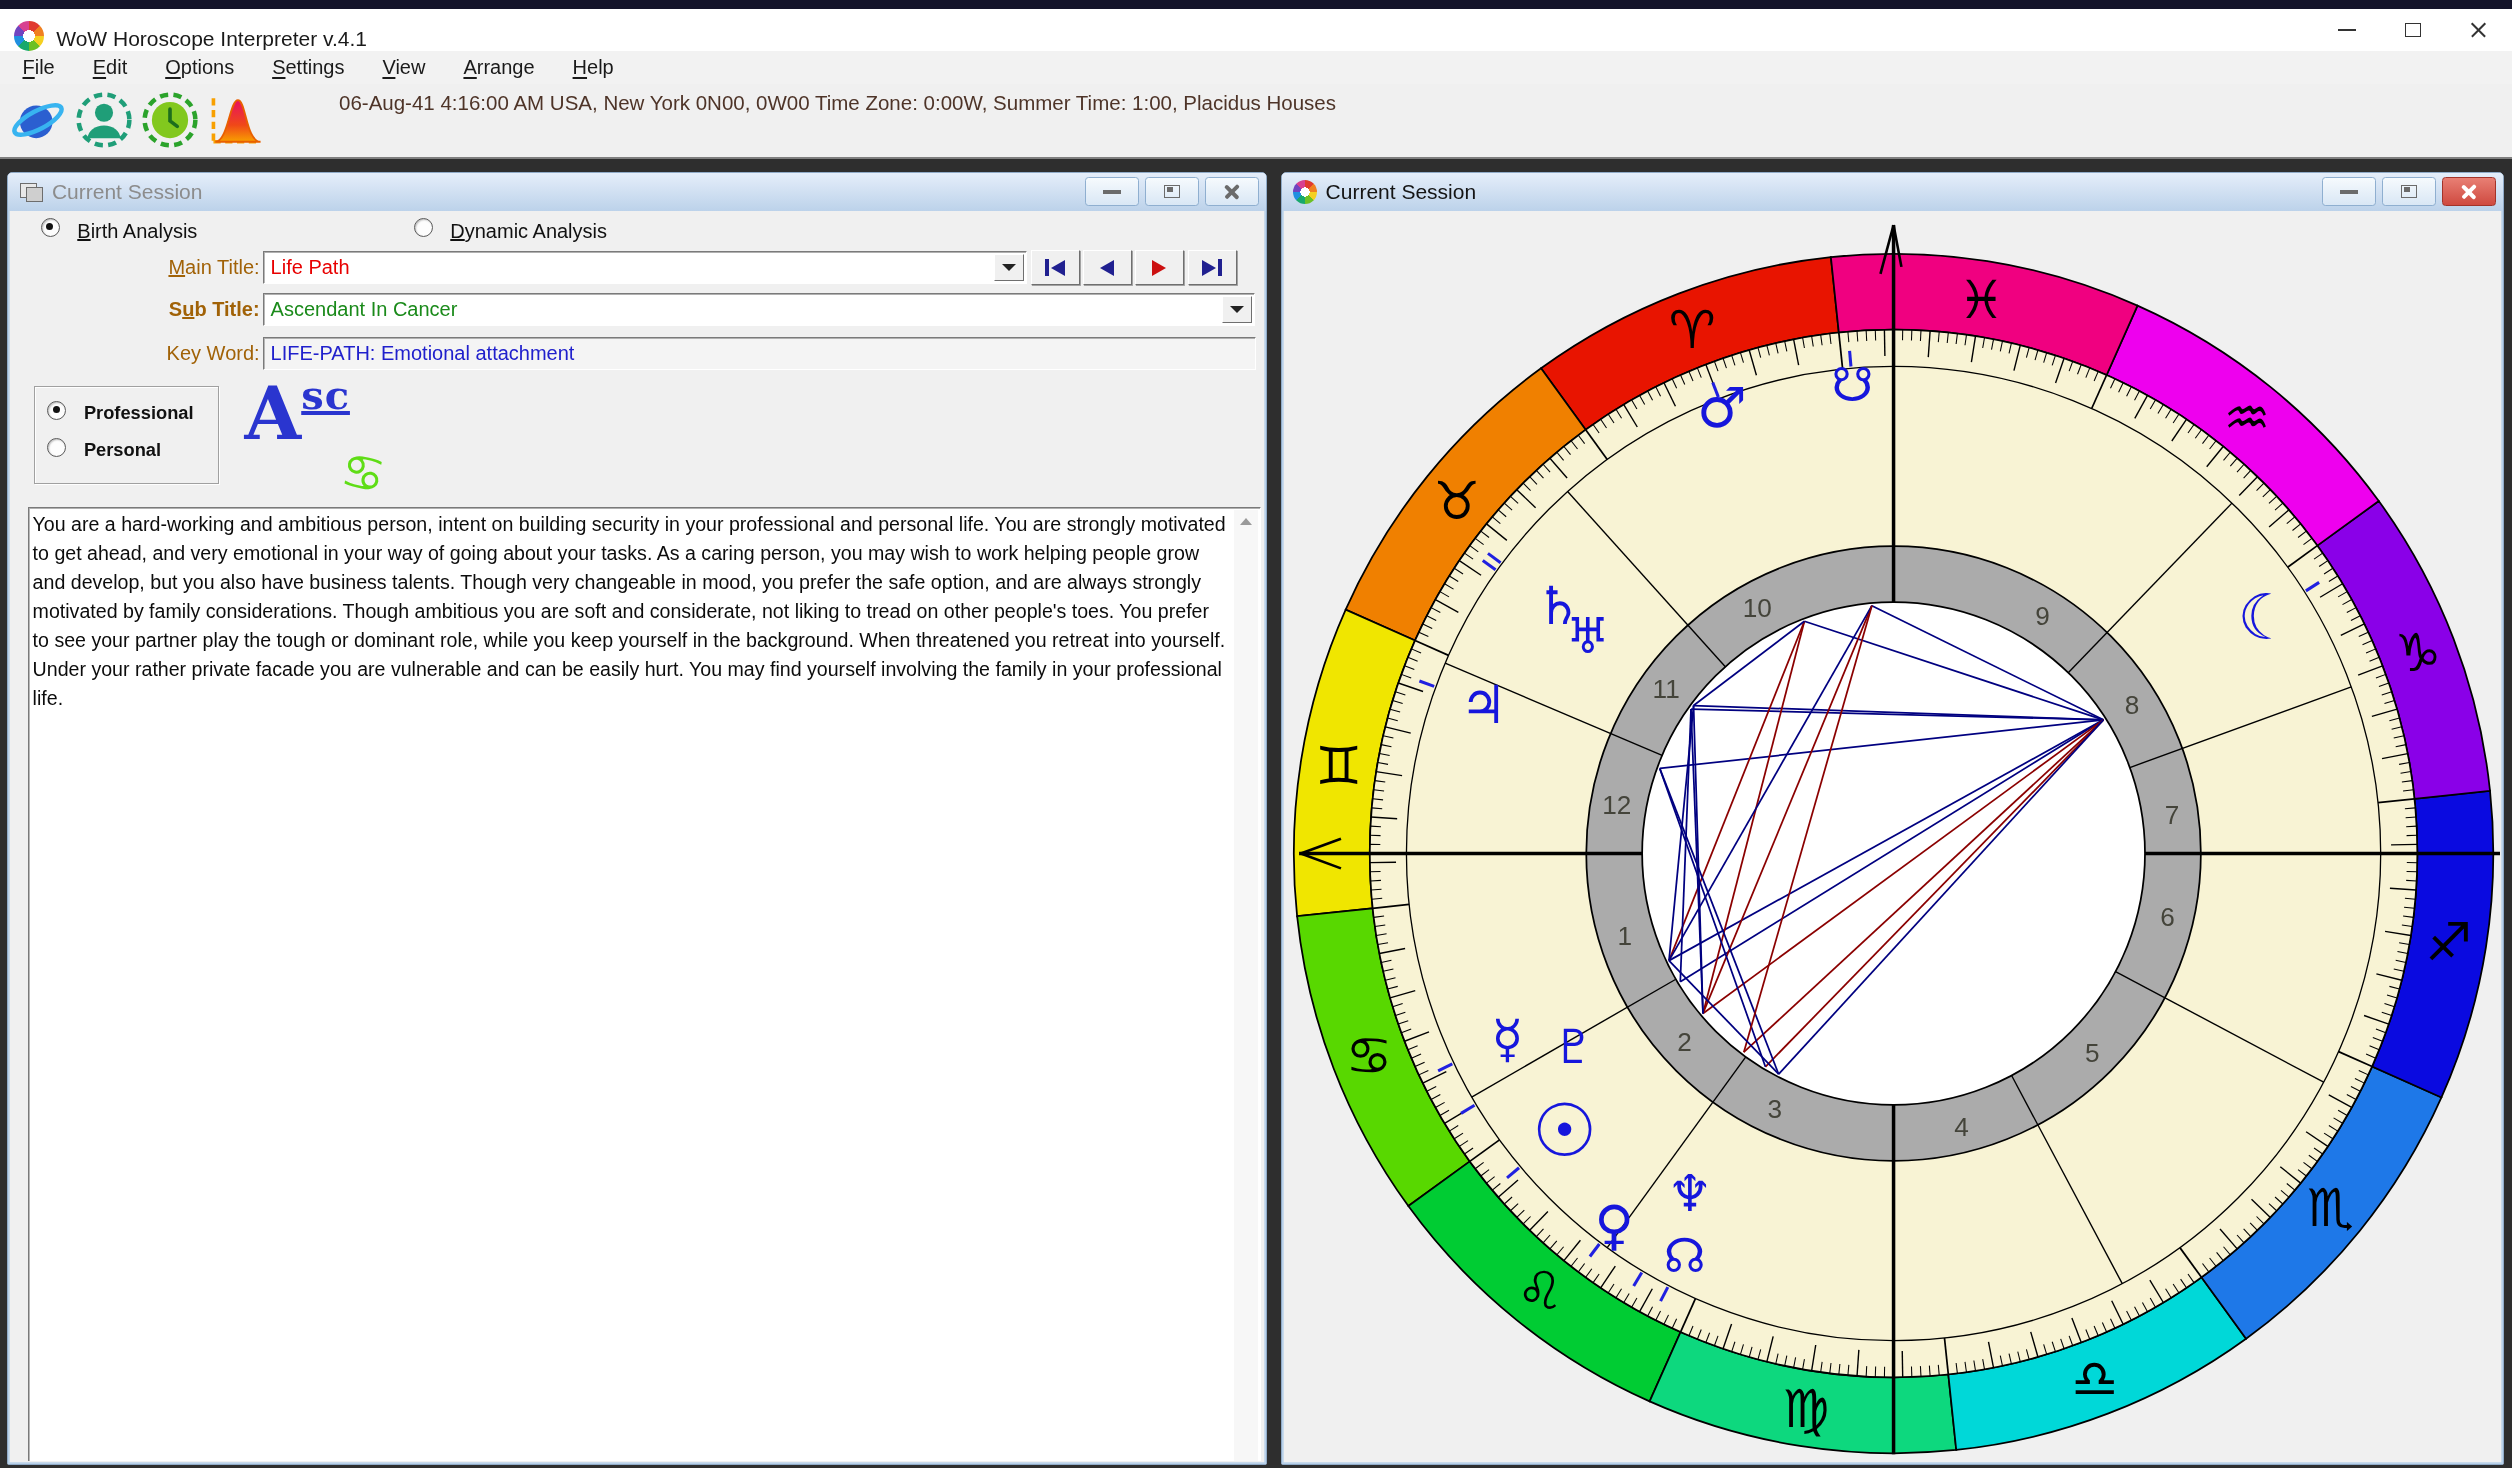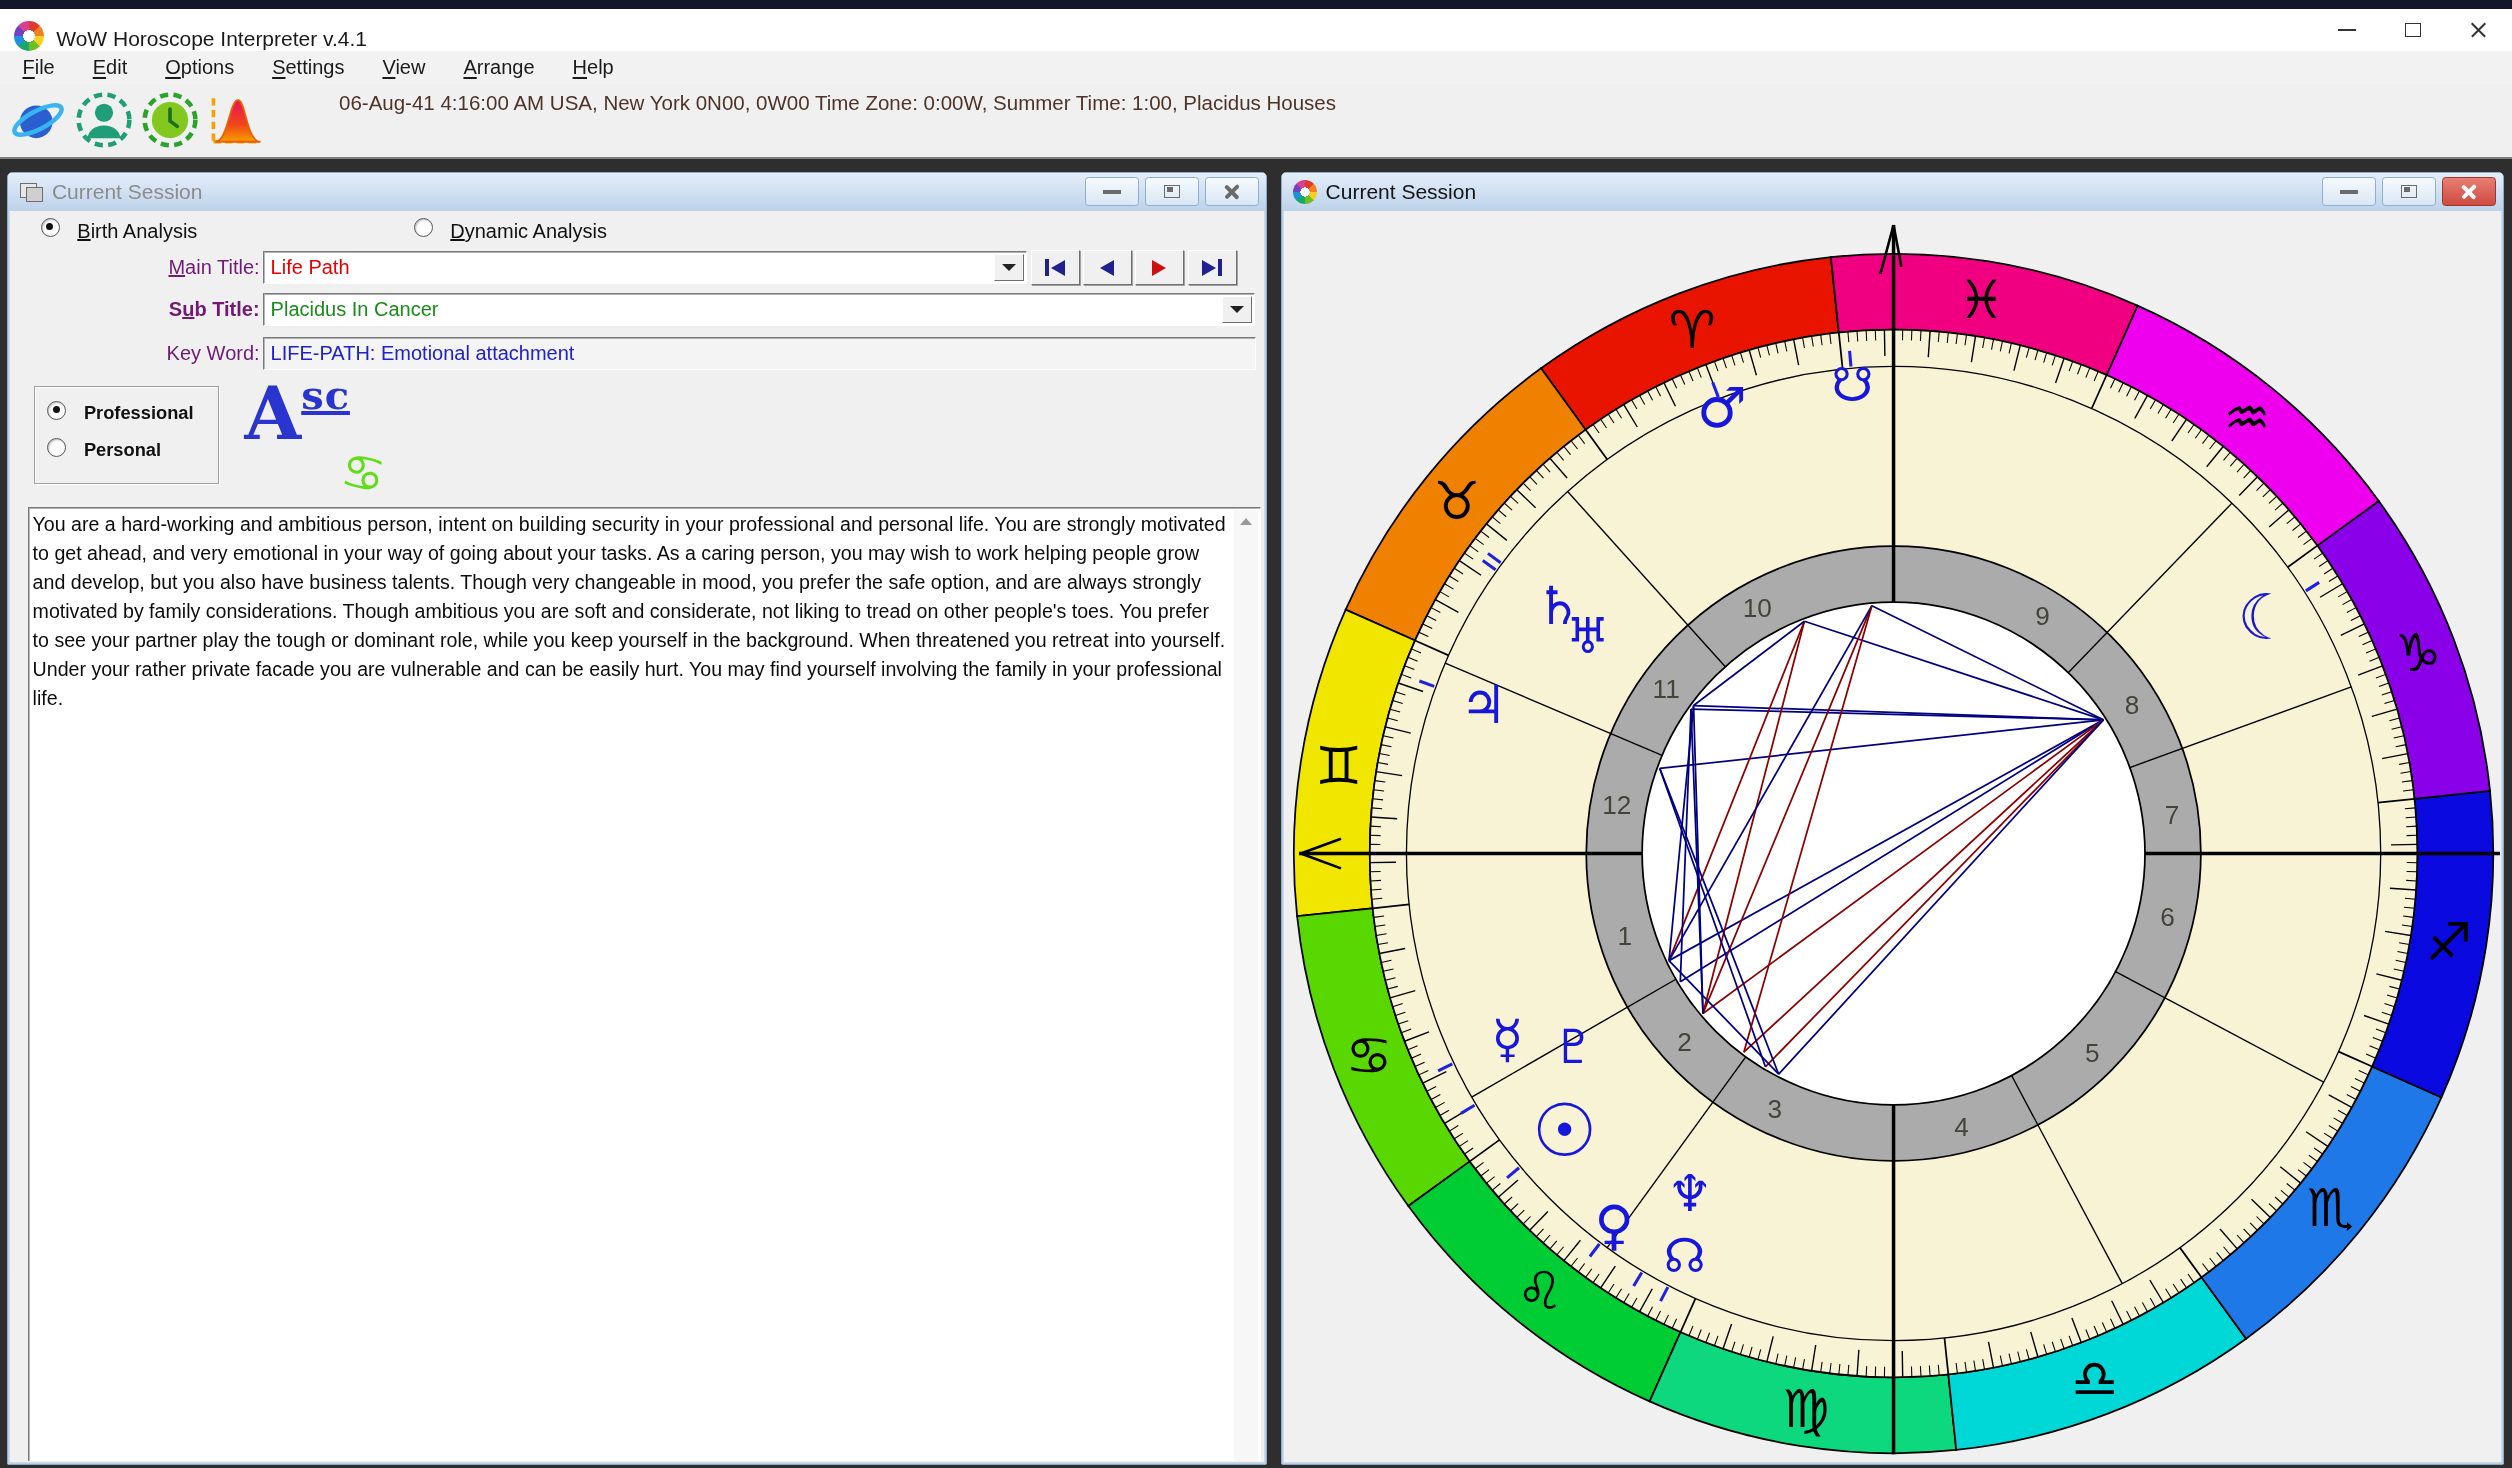--- a/index.html
+++ b/index.html
@@ -61,21 +61,21 @@
   .gc-x::before{transform:rotate(45deg);} .gc-x::after{transform:rotate(-45deg);}
   .cap-btn.red { background:linear-gradient(#e87f74,#cf4a40); border-color:#a33329; }
   .cap-btn.red .gc-x::before,.cap-btn.red .gc-x::after{ background:#fff; }
 
   
   .radio { display:inline-block; width:19px; height:19px; border-radius:50%; background:#fdfdfd;
            border:1.7px solid #5a5a5a; box-shadow:inset 0.9px 0.9px 1.7px #bbb; vertical-align:middle; position:relative;}
   .radio.checked::after { content:""; position:absolute; left:4.4px; top:4.4px; width:7px; height:7px; border-radius:50%; background:#111; }
   .rlabel { font-size:20px; color:#111; margin-left:8.7px; vertical-align:middle; }
 
-  .fld-label { position:absolute; width:249px; text-align:right; font-size:20px; color:#701a75; }
+  .fld-label { position:absolute; width:249px; text-align:right; font-size:20px; color:#a16207; }
   .sunken { background:#fff; border-style:solid; border-width:1.7px; border-color:#7a7a7a #ffffff #ffffff #7a7a7a;
             box-shadow:inset 0.9px 0.9px 0 #b0b0b0; }
   .combo { position:absolute; height:33px; }
   .combo .val { position:absolute; left:7px; top:3.5px; font-size:20px; white-space:nowrap; }
   .dd-btn { position:absolute; right:1.7px; top:1.7px; bottom:1.7px; width:30px; background:#f0f0f0;
             border:1.7px solid; border-color:#fff #6f6f6f #6f6f6f #fff; display:flex; align-items:center; justify-content:center;}
   .dd-tri { width:0; height:0; border-left:7px solid transparent; border-right:7px solid transparent; border-top:7.9px solid #222; }
   .nav-btn { position:absolute; width:49px; height:35px; background:#f0f0f0; border:1.7px solid;
              border-color:#fff #6f6f6f #6f6f6f #fff; box-shadow:0.9px 0.9px 0 #9a9a9a;
              display:flex; align-items:center; justify-content:center; gap:1.7px;}
@@ -205,21 +205,21 @@
         <div class="nav-btn" style="left:1124px; top:39px;">
             <span class="tri-r red"></span>
           </div>
         <div class="nav-btn" style="left:1177px; top:39px;">
             <span class="tri-r"></span>
             <span class="vbar"></span>
           </div>
 
         <span class="fld-label" style="left:0; top:87px;font-weight:bold;">S<u>u</u>b Title:</span>
         <div class="combo sunken" style="left:252px; top:82px; width:992px;">
-          <span class="val" style="color:var(--sub-title-text)">Placidus In Cancer</span>
+          <span class="val" style="color:var(--sub-title-text)">Ascendant In Cancer</span>
           <div class="dd-btn">
               <div class="dd-tri"></div>
             </div>
         </div>
 
         <span class="fld-label" style="left:0; top:131px;">Key Word:</span>
         <div class="combo sunken" style="left:252px; top:126px; width:993px; background:#f4f4f4;">
           <span class="val" style="color:var(--key-word-text)">LIFE-PATH: Emotional attachment</span>
         </div>
 

